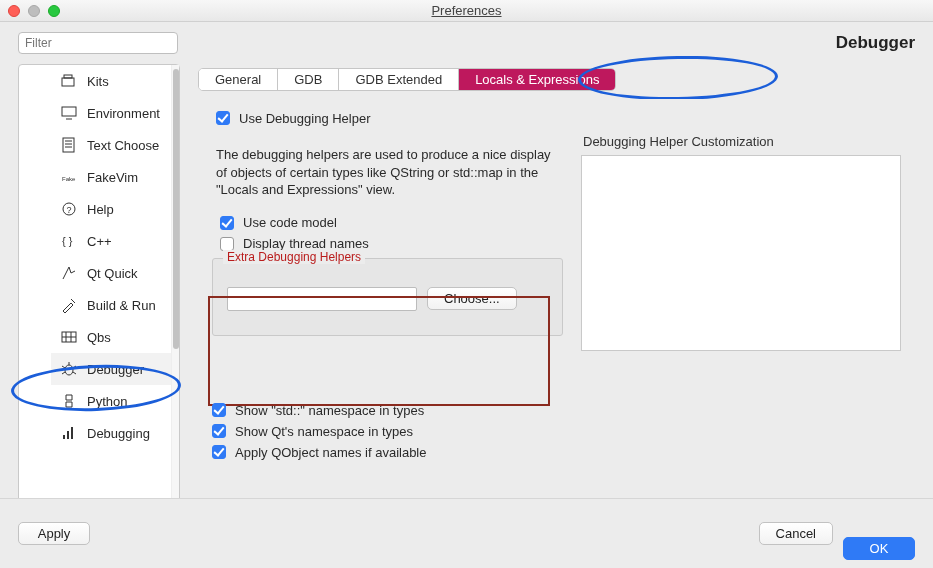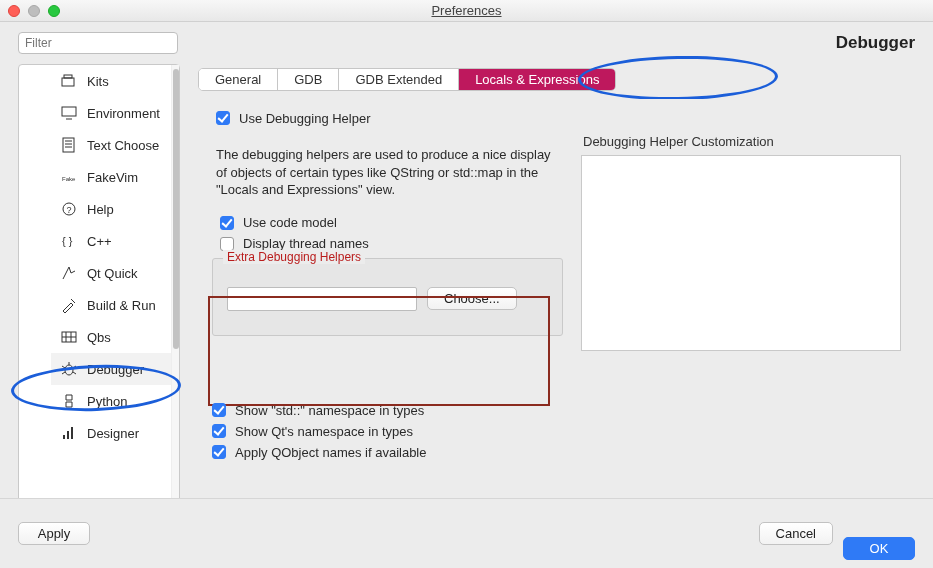--- a/index.html
+++ b/index.html
@@ -264,21 +264,21 @@
             <path d="M5 2 h6 v5 h-6 z M5 9 h6 v5 h-6 z" stroke="#333" fill="none"></path>
           </svg>
         <span>Python</span>
       </div>
       <div class="side-item">
         <svg class="side-icon" viewBox="0 0 16 16">
             <rect x="2" y="10" width="2" height="4" fill="#333"></rect>
             <rect x="6" y="6" width="2" height="8" fill="#333"></rect>
             <rect x="10" y="2" width="2" height="12" fill="#333"></rect>
           </svg>
-        <span>Designer</span>
+        <span>Debugging</span>
       </div>
     </div>
     <div class="sidebar-scroll">
       <div class="scroll-thumb"></div>
     </div>
 
     <div class="annot-oval" style="top:300px; left:-8px; width:170px; height:46px; transform:rotate(-2deg);"></div>
   </div>
 
   <div class="right">

